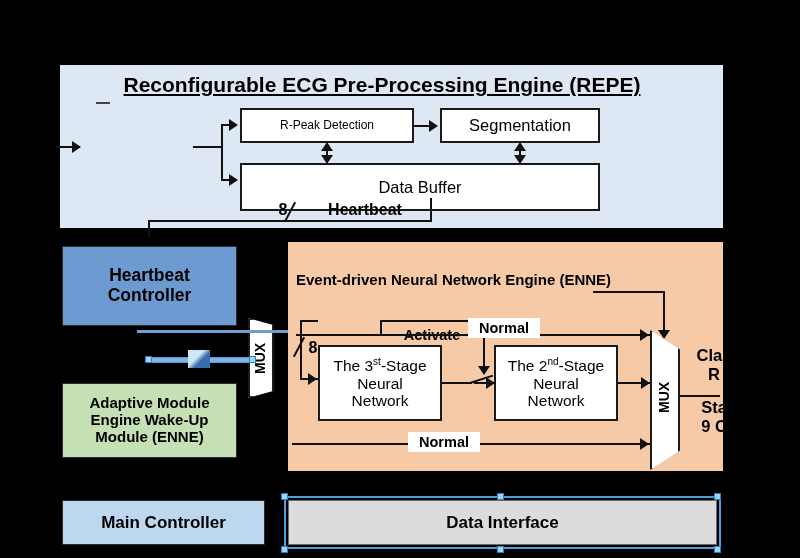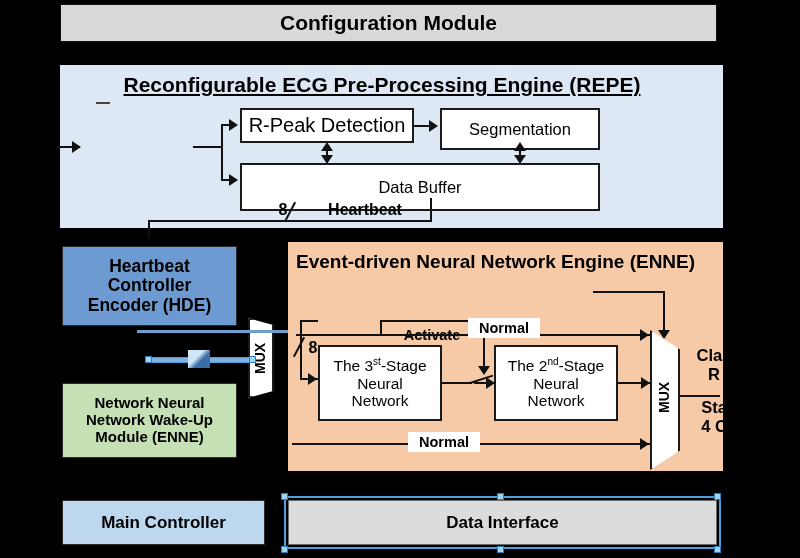--- a/index.html
+++ b/index.html
@@ -8,28 +8,28 @@
   #root{position:absolute;inset:0;background:#000;}
   .abs{position:absolute;box-sizing:border-box;}
   .ctr{display:flex;align-items:center;justify-content:center;text-align:center;line-height:1.12;}
 
   
   .config-bar{left:60px;top:4px;width:657px;height:38px;background:#d9d9d9;border:1px solid #111;
               font-size:21px;font-weight:bold;}
   .repe{left:60px;top:65px;width:857px;height:163px;background:#dee8f4;}
   .repe-title{left:82px;top:70px;width:600px;height:30px;font-size:21px;font-weight:bold;text-decoration:underline;}
   .enne{left:288px;top:242px;width:650px;height:229px;background:#f6c9a7;}
-  .enne-title{left:296px;top:248px;width:430px;height:28px;font-size:19px;font-weight:bold;
+  .enne-title{left:296px;top:266px;width:430px;height:28px;font-size:15px;font-weight:bold;
               justify-content:flex-start;}
 
   
   .wbox{background:#fff;border:2px solid #1a1a1a;font-size:16px;}
   .denoise{left:81px;top:114px;width:112px;height:66px;font-size:16.5px;}
-  .rpeak{left:240px;top:108px;width:174px;height:35px;font-size:20px;}
-  .seg{left:440px;top:108px;width:160px;height:42px;font-size:16.5px;}
+  .rpeak{left:240px;top:108px;width:174px;height:35px;font-size:12px;}
+  .seg{left:440px;top:108px;width:160px;height:35px;font-size:16.5px;}
   .dbuf{left:240px;top:163px;width:360px;height:48px;font-size:16.5px;}
   .nnc{left:345px;top:276px;width:248px;height:31px;font-size:15.5px;}
   .nn1{left:318px;top:345px;width:124px;height:76px;font-size:15.5px;}
   .nn2{left:494px;top:345px;width:124px;height:76px;font-size:15.5px;}
 
   
   .hde{left:62px;top:246px;width:175px;height:80px;background:#6d9bd1;border:1px solid #2b2b2b;
        font-size:17.5px;font-weight:bold;}
   .annwm{left:62px;top:383px;width:175px;height:75px;background:#c5e0b4;border:1px solid #2b2b2b;
          font-size:15px;font-weight:bold;}
@@ -73,21 +73,20 @@
   .sel-h{width:7px;height:7px;background:#9fd4f5;border:1px solid #2d7fc0;}
   .sel-mid{left:188px;top:350px;width:22px;height:18px;
            background:linear-gradient(135deg,#cfe6f8 40%,#3a6ea8 60%);}
   .dash{left:96px;top:102px;width:14px;height:2px;background:#444;}
 </style>
 </head>
 <body>
 
 <div id="root">
 
-  <div class="abs ctr config-bar">Configuration Module</div>
 
   <div class="abs repe"></div>
   <div class="abs ctr repe-title">Reconfigurable ECG Pre-Processing Engine (REPE)</div>
   <div class="abs dash"></div>
 
   <div class="abs ln hl" style="left:56px;top:146px;width:24px;"></div>
   <div class="abs arr arr-r" style="left:72px;top:141px;"></div>
 
   <div class="abs ctr wbox rpeak">R-Peak Detection</div>
   <div class="abs ctr wbox seg">Segmentation</div>
@@ -114,28 +113,27 @@
   <div class="abs ln hl" style="left:148px;top:220px;width:284px;"></div>
   <div class="abs ln vl" style="left:148px;top:220px;height:18px;"></div>
   <div class="abs slash" style="left:289px;top:201px;"></div>
   <div class="abs ctr bus" style="left:274px;top:200px;width:18px;height:20px;">8</div>
   <div class="abs ctr bus" style="left:310px;top:200px;width:110px;height:20px;">Heartbeat</div>
 
   <div class="abs ctr hde">
     <div>
       <div>Heartbeat</div>
       <div>Controller</div>
-      <div>Encoder (HDE)</div>
     </div>
   </div>
 
   <div class="abs ctr annwm">
     <div>
-      <div>Network Neural</div>
-      <div>Network Wake-Up</div>
+      <div>Adaptive Module</div>
+      <div>Engine Wake-Up</div>
       <div>Module (ENNE)</div>
     </div>
   </div>
 
   <div class="abs mux mux1"></div>
   <div class="abs ctr mux1-lbl">MUX</div>
 
   <div class="abs sel-line"></div>
   <div class="abs sel-mid"></div>
   <div class="abs sel-h" style="left:145px;top:356px;"></div>
@@ -202,21 +200,21 @@
   <div class="abs mux mux2"></div>
   <div class="abs ctr mux2-lbl">MUX</div>
 
   <div class="abs ln hl" style="left:680px;top:395px;width:40px;"></div>
   <div class="abs out-txt" style="left:684px;top:346px;width:60px;height:44px;text-align:center;">
     <div>Clas</div>
     <div>R</div>
   </div>
   <div class="abs out-txt" style="left:684px;top:398px;width:60px;height:44px;text-align:center;">
     <div>Sta</div>
-    <div>4 C</div>
+    <div>9 C</div>
   </div>
 
   <div class="abs ctr mainctrl">Main Controller</div>
   <div class="abs ctr datif">Data Interface</div>
   <div class="abs datif-sel"></div>
   <div class="abs datif-h" style="left:281px;top:493px;"></div>
   <div class="abs datif-h" style="left:714px;top:493px;"></div>
   <div class="abs datif-h" style="left:281px;top:546px;"></div>
   <div class="abs datif-h" style="left:714px;top:546px;"></div>
   <div class="abs datif-h" style="left:497px;top:493px;"></div>

